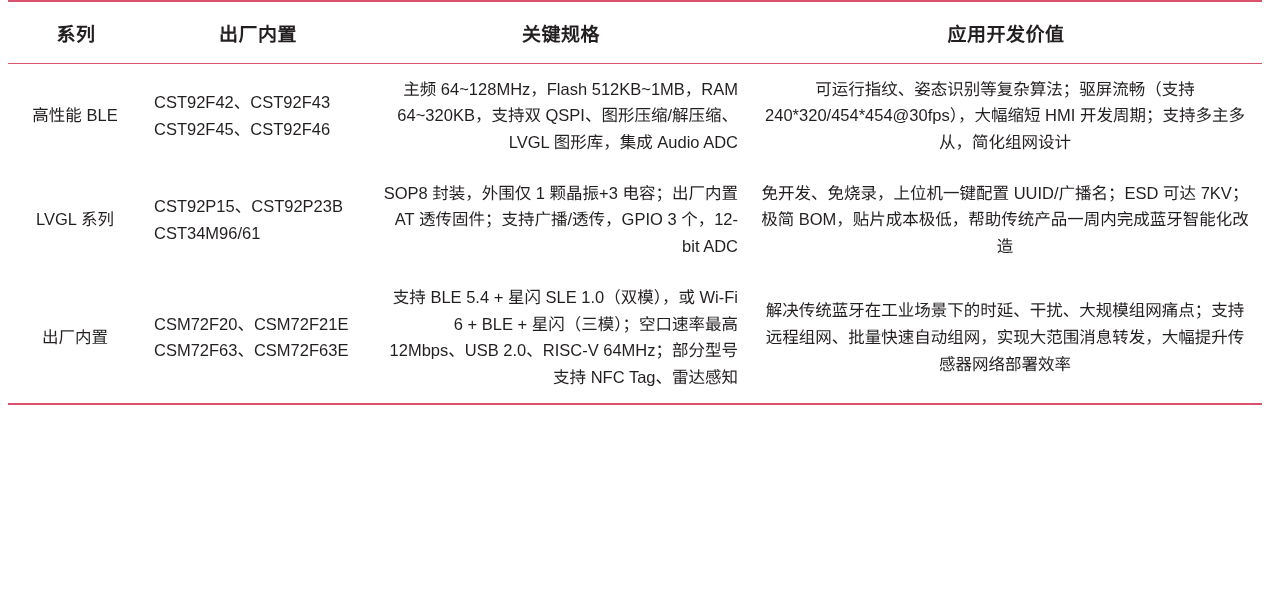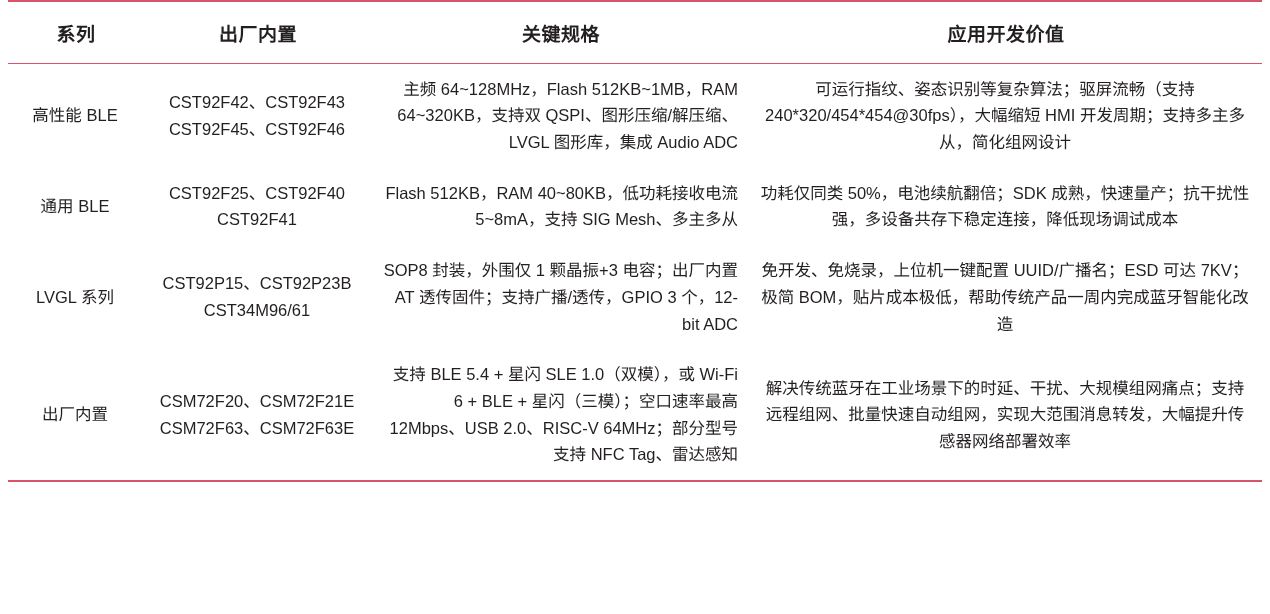--- a/index.html
+++ b/index.html
@@ -53,21 +53,21 @@
     vertical-align: middle;
     padding: 12px 12px 12px 10px;
     color: #231f20;
   }
   td.col-series {
     text-align: center;
     width: 136px;
   }
   td.col-models {
     width: 212px;
-    text-align: center;
+    text-align: left;
     padding-left: 4px;
   }
   td.col-spec {
     width: 370px;
     text-align: right;
   }
   td.col-value {
     text-align: center;
     padding-left: 14px;
   }
@@ -100,29 +100,20 @@
       <tr>
         <td class="col-series">高性能 BLE</td>
         <td class="col-models">
           <span class="models-line">CST92F42、CST92F43</span>
           <span class="models-line">CST92F45、CST92F46</span>
         </td>
         <td class="col-spec">主频 64~128MHz，Flash 512KB~1MB，RAM 64~320KB，支持双 QSPI、图形压缩/解压缩、LVGL 图形库，集成 Audio ADC</td>
         <td class="col-value">可运行指纹、姿态识别等复杂算法；驱屏流畅（支持 240*320/454*454@30fps），大幅缩短 HMI 开发周期；支持多主多从，简化组网设计</td>
       </tr>
       <tr>
-        <td class="col-series">通用 BLE</td>
-        <td class="col-models">
-          <span class="models-line">CST92F25、CST92F40</span>
-          <span class="models-line">CST92F41</span>
-        </td>
-        <td class="col-spec">Flash 512KB，RAM 40~80KB，低功耗接收电流 5~8mA，支持 SIG Mesh、多主多从</td>
-        <td class="col-value">功耗仅同类 50%，电池续航翻倍；SDK 成熟，快速量产；抗干扰性强，多设备共存下稳定连接，降低现场调试成本</td>
-      </tr>
-      <tr>
         <td class="col-series">LVGL 系列</td>
         <td class="col-models">
           <span class="models-line">CST92P15、CST92P23B</span>
           <span class="models-line">CST34M96/61</span>
         </td>
         <td class="col-spec">SOP8 封装，外围仅 1 颗晶振+3 电容；出厂内置 AT 透传固件；支持广播/透传，GPIO 3 个，12-bit ADC</td>
         <td class="col-value">免开发、免烧录，上位机一键配置 UUID/广播名；ESD 可达 7KV；极简 BOM，贴片成本极低，帮助传统产品一周内完成蓝牙智能化改造</td>
       </tr>
       <tr class="rule-bottom">
         <td class="col-series">出厂内置</td>

